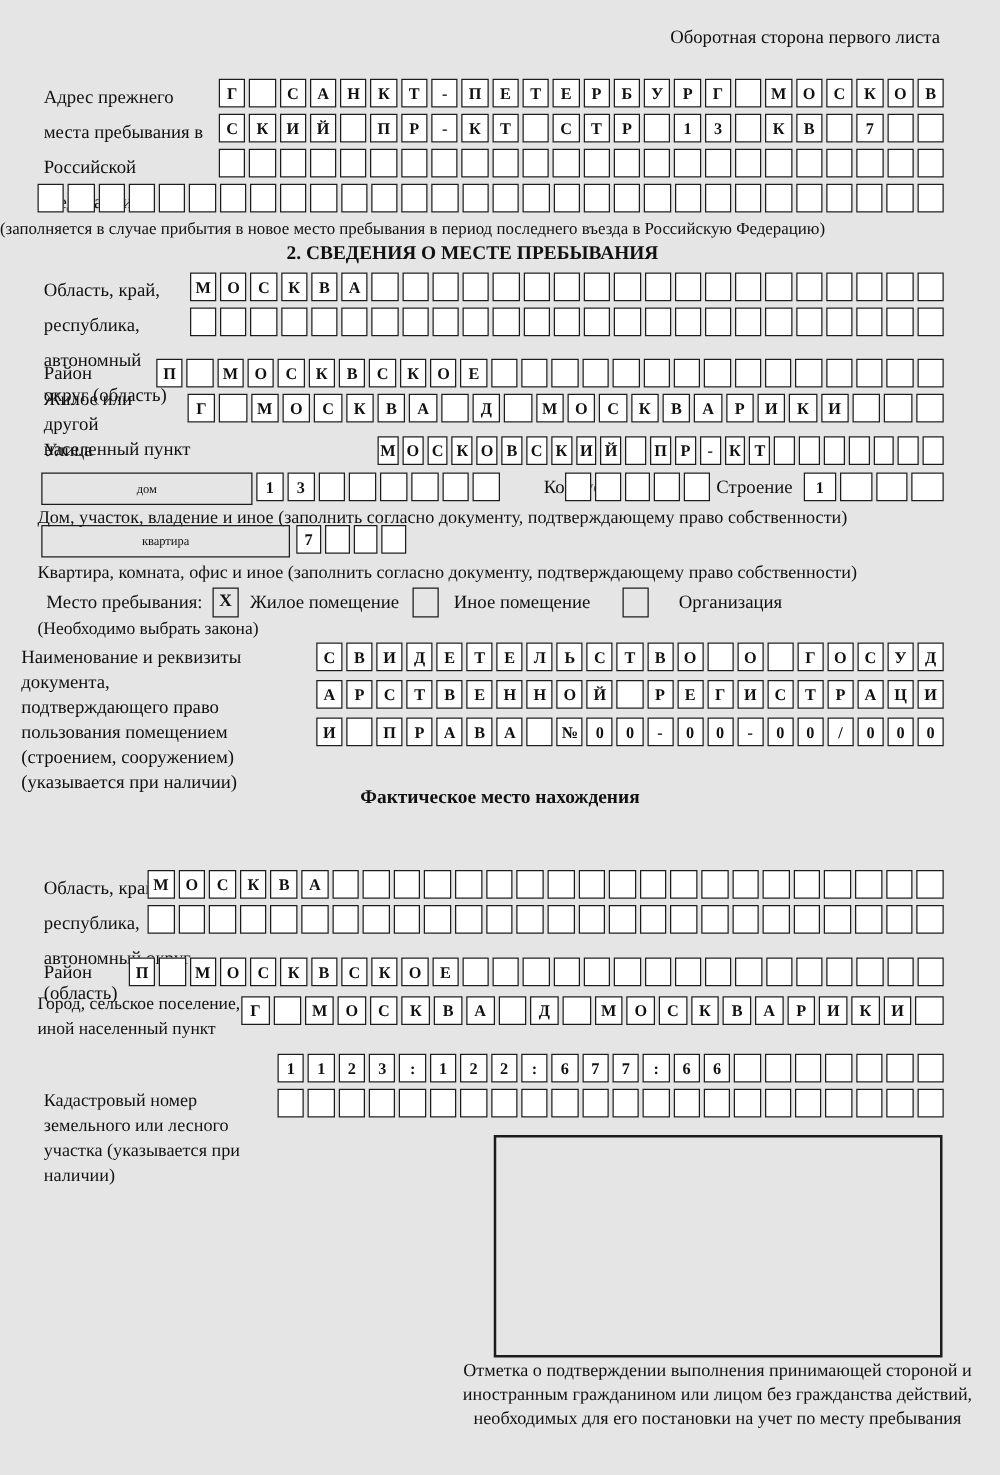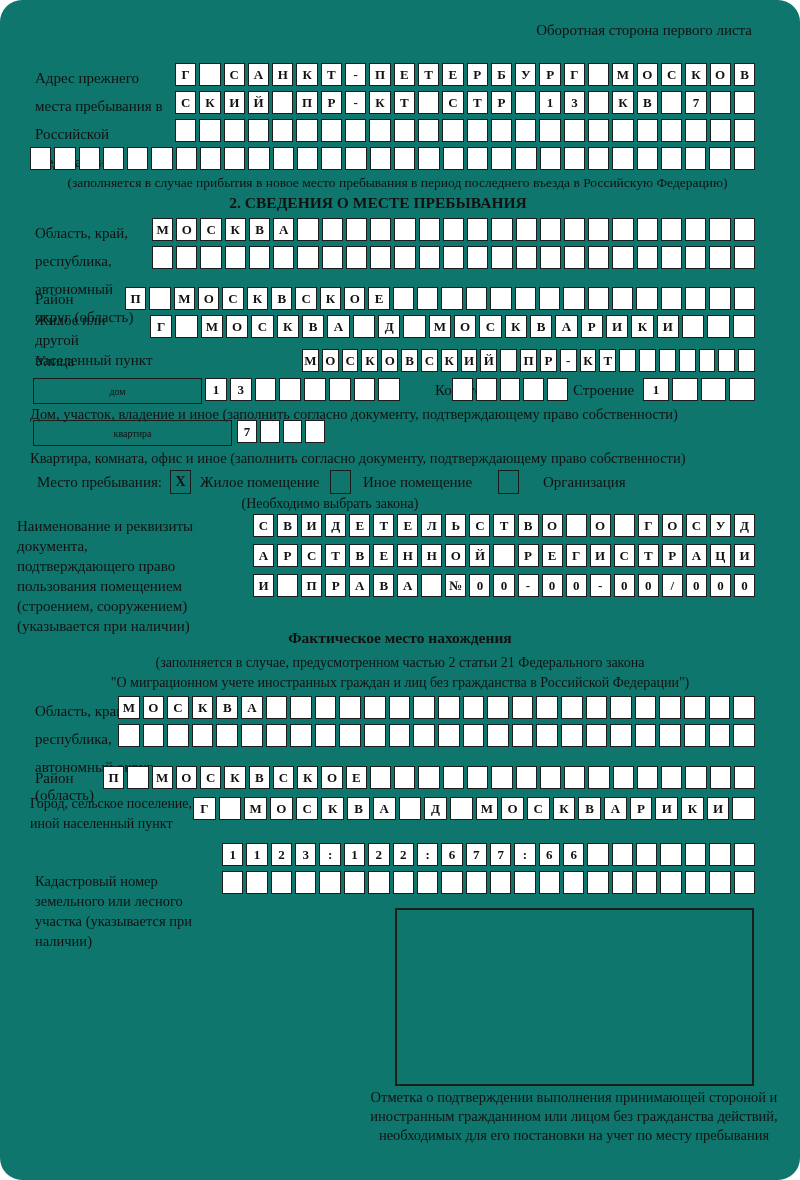--- a/index.html
+++ b/index.html
@@ -1,23 +1,23 @@
 <!DOCTYPE html>
 <html><head>
 <meta charset="utf-8">
 <style>
   html,body{margin:0;padding:0;background:#fff;}
-  .page{position:relative;width:800px;height:1180px;background:#0f766e;overflow:hidden;
-        font-family:"Liberation Serif","DejaVu Serif",serif;color:#111;border-radius:22px;}
+  .page{position:relative;width:800px;height:1180px;background:#e5e5e5;overflow:hidden;
+        font-family:"Liberation Serif","DejaVu Serif",serif;color:#111;}
   
   .lbl{position:absolute;font-size:15px;line-height:20px;}
   .lbl-sp{line-height:28px;}
   .cap{position:absolute;font-size:14px;}
   .ttl{position:absolute;font-weight:bold;font-size:15.5px;text-align:center;}
-  .ctr{text-align:center;}
+  .ctr{text-align:left;}
   
   .cells{position:absolute;display:flex;gap:3px;height:23px;}
   .cells .c{flex:1 1 0;border:1.7px solid #1c1c1c;background:#fff;display:flex;
             align-items:center;justify-content:center;font-weight:bold;font-size:13px;
             font-family:"Liberation Serif",serif;min-width:0;}
   
   .cbx{position:absolute;width:19px;height:22px;border:1.7px solid #1c1c1c;display:flex;
        align-items:center;justify-content:center;font-weight:bold;font-size:14px;}
   
   .wbox{position:absolute;height:24px;border:1.7px solid #1c1c1c;display:flex;
@@ -452,24 +452,20 @@
       <span class="c">-</span>
       <span class="c">0</span>
       <span class="c">0</span>
       <span class="c">/</span>
       <span class="c">0</span>
       <span class="c">0</span>
       <span class="c">0</span>
     </div>
 
   <div class="ttl t-fact">Фактическое место нахождения</div>
-  <div class="t-fn ctr">
-    <div>(заполняется в случае, предусмотренном частью 2 статьи 21 Федерального закона</div>
-    <div>"О миграционном учете иностранных граждан и лиц без гражданства в Российской Федерации")</div>
-  </div>
 
   <div class="lbl lbl-sp l-fo">Область, край, республика, автономный округ (область)</div>
   <div class="cells r-fo1">
       <span class="c">М</span>
       <span class="c">О</span>
       <span class="c">С</span>
       <span class="c">К</span>
       <span class="c">В</span>
       <span class="c">А</span>
       <span class="c"></span>

